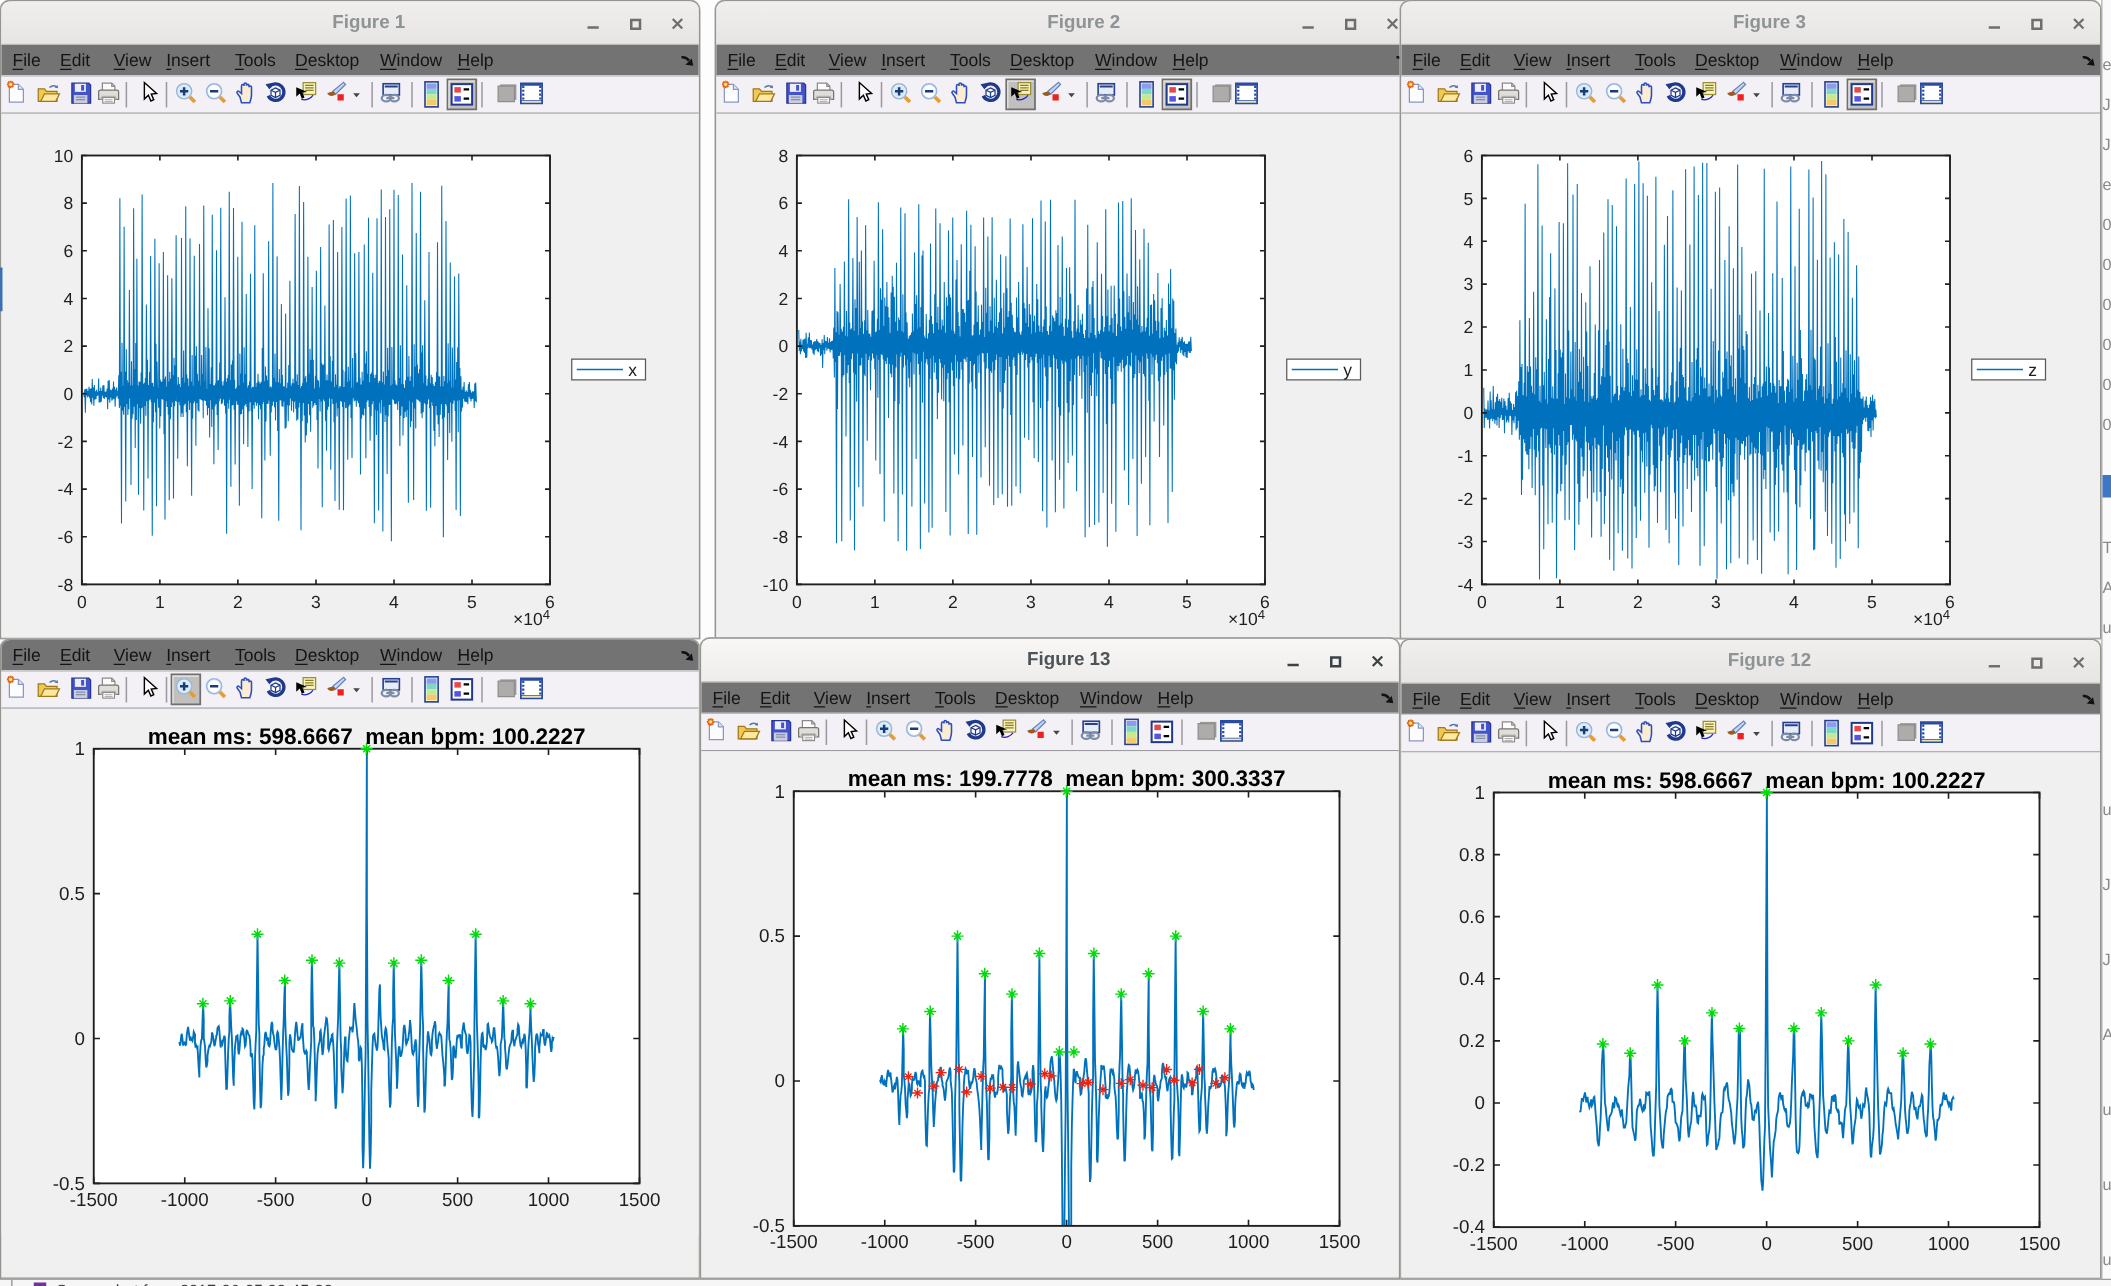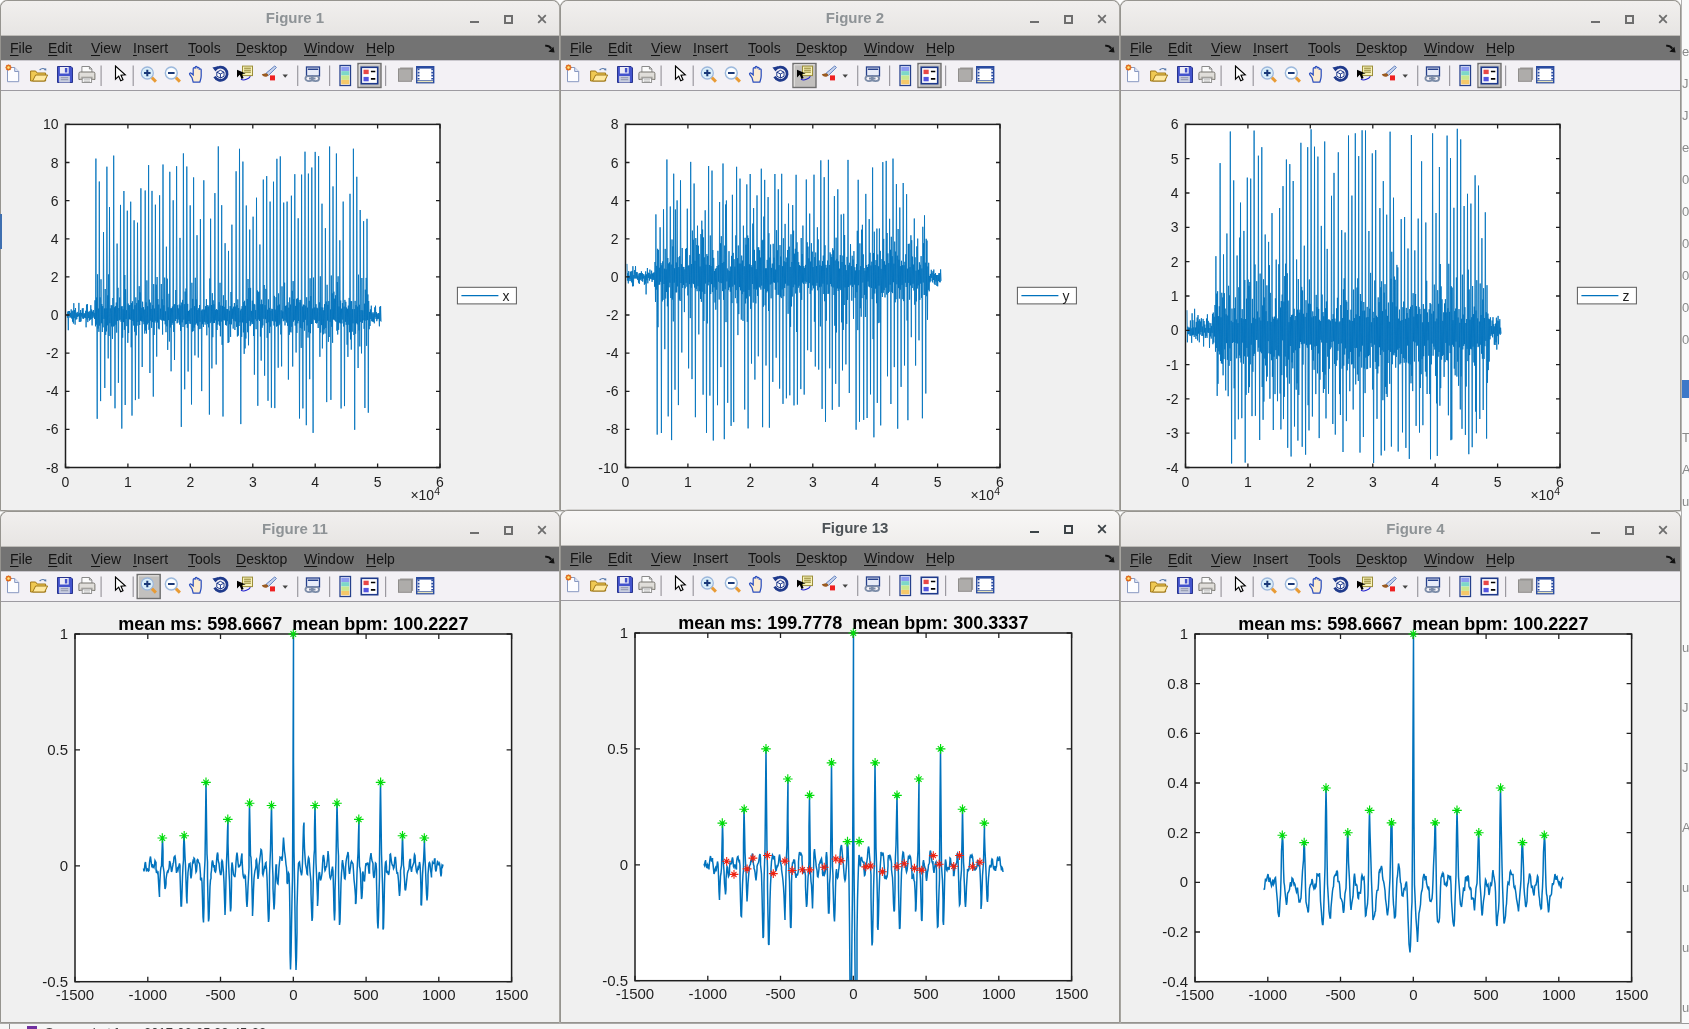--- a/index.html
+++ b/index.html
@@ -201,21 +201,21 @@
         <text x="251.8" y="395.5" text-anchor="middle" font-size="14">3</text>
         <text x="314.2" y="395.5" text-anchor="middle" font-size="14">4</text>
         <text x="376.6" y="395.5" text-anchor="middle" font-size="14">5</text>
         <text x="439.0" y="395.5" text-anchor="middle" font-size="14">6</text>
         <text x="439.0" y="409.0" text-anchor="end" font-size="14">×10<tspan baseline-shift="5" font-size="10.5">4</tspan></text>
         <rect x="456.4" y="196.3" width="59" height="16.6" fill="#ffffff" stroke="#5a5a5a" stroke-width="1"></rect>
         <path d="M460.4 204.6h37" stroke="#0072BD" stroke-width="1.1"></path>
         <text x="501.5" y="209.6" font-size="14">x</text>
       </svg></div>
 </div>
-<div class="win" style="left:560px;top:0px;width:560px;height:511px">
+<div class="win" style="left:572px;top:0px;width:560px;height:511px">
 <div class="tb">
       <span class="tt" style="color:#8e9396">Figure 2</span>
 <span class="wb wbmin" style="border-color:#6e6e6e"></span>
       <span class="wb wbmax" style="border-color:#6e6e6e"></span>
       <svg class="wbx" width="10" height="10" viewBox="0 0 10 10">
         <path d="M1.2 1.2l7.6 7.6M1.2 8.8l7.6-7.6" stroke="#6e6e6e" stroke-width="1.8"></path>
       </svg>
     </div>
 <div class="mb">
       <span style="position:absolute;left:9px"><u>F</u>ile</span>
@@ -365,20 +365,21 @@
         <text x="376.6" y="395.5" text-anchor="middle" font-size="14">5</text>
         <text x="439.0" y="395.5" text-anchor="middle" font-size="14">6</text>
         <text x="439.0" y="409.0" text-anchor="end" font-size="14">×10<tspan baseline-shift="5" font-size="10.5">4</tspan></text>
         <rect x="456.4" y="196.3" width="59" height="16.6" fill="#ffffff" stroke="#5a5a5a" stroke-width="1"></rect>
         <path d="M460.4 204.6h37" stroke="#0072BD" stroke-width="1.1"></path>
         <text x="501.5" y="209.6" font-size="14">y</text>
       </svg></div>
 </div>
 <div class="win" style="left:1120px;top:0px;width:561px;height:511px">
 <div class="tb">
+      <span class="tt" style="color:#8e9396">Figure 3</span>
 <span class="wb wbmin" style="border-color:#6e6e6e"></span>
       <span class="wb wbmax" style="border-color:#6e6e6e"></span>
       <svg class="wbx" width="10" height="10" viewBox="0 0 10 10">
         <path d="M1.2 1.2l7.6 7.6M1.2 8.8l7.6-7.6" stroke="#6e6e6e" stroke-width="1.8"></path>
       </svg>
     </div>
 <div class="mb">
       <span style="position:absolute;left:9px"><u>F</u>ile</span>
       <span style="position:absolute;left:47px"><u>E</u>dit</span>
       <span style="position:absolute;left:90px"><u>V</u>iew</span>
@@ -524,28 +525,20 @@
         <text x="314.2" y="395.5" text-anchor="middle" font-size="14">4</text>
         <text x="376.6" y="395.5" text-anchor="middle" font-size="14">5</text>
         <text x="439.0" y="395.5" text-anchor="middle" font-size="14">6</text>
         <text x="439.0" y="409.0" text-anchor="end" font-size="14">×10<tspan baseline-shift="5" font-size="10.5">4</tspan></text>
         <rect x="456.4" y="196.3" width="59" height="16.6" fill="#ffffff" stroke="#5a5a5a" stroke-width="1"></rect>
         <path d="M460.4 204.6h37" stroke="#0072BD" stroke-width="1.1"></path>
         <text x="501.5" y="209.6" font-size="14">z</text>
       </svg></div>
 </div>
 <div class="win" style="left:0px;top:511px;width:560px;height:512px">
-<div class="tb">
-      <span class="tt" style="color:#8e9396">Figure 11</span>
-<span class="wb wbmin" style="border-color:#6e6e6e"></span>
-      <span class="wb wbmax" style="border-color:#6e6e6e"></span>
-      <svg class="wbx" width="10" height="10" viewBox="0 0 10 10">
-        <path d="M1.2 1.2l7.6 7.6M1.2 8.8l7.6-7.6" stroke="#6e6e6e" stroke-width="1.8"></path>
-      </svg>
-    </div>
 <div class="mb">
       <span style="position:absolute;left:9px"><u>F</u>ile</span>
       <span style="position:absolute;left:47px"><u>E</u>dit</span>
       <span style="position:absolute;left:90px"><u>V</u>iew</span>
       <span style="position:absolute;left:132px"><u>I</u>nsert</span>
       <span style="position:absolute;left:187px"><u>T</u>ools</span>
       <span style="position:absolute;left:235px"><u>D</u>esktop</span>
       <span style="position:absolute;left:303px"><u>W</u>indow</span>
       <span style="position:absolute;left:365px"><u>H</u>elp</span>
       <svg class="marr" width="12" height="12" viewBox="0 0 12 12">
@@ -679,21 +672,21 @@
         <text x="292.3" y="397.7" text-anchor="middle" font-size="15">0</text>
         <text x="365.1" y="397.7" text-anchor="middle" font-size="15">500</text>
         <text x="437.8" y="397.7" text-anchor="middle" font-size="15">1000</text>
         <text x="510.6" y="397.7" text-anchor="middle" font-size="15">1500</text>
         <path d="M287.5 32.0H297.1M292.3 27.2V36.8M289.5 29.2L295.1 34.8M289.5 34.8L295.1 29.2M309.3 203.5H318.9M314.1 198.7V208.3M311.3 200.7L316.9 206.3M311.3 206.3L316.9 200.7M331.2 201.2H340.8M336.0 196.4V206.0M333.2 198.4L338.7 204.0M333.2 204.0L338.7 198.4M353.0 217.4H362.6M357.8 212.6V222.2M355.0 214.7L360.6 220.2M355.0 220.2L360.6 214.7M374.8 180.4H384.4M379.6 175.6V185.2M376.8 177.6L382.4 183.1M376.8 183.1L382.4 177.6M396.7 233.7H406.3M401.5 228.9V238.5M398.7 230.9L404.2 236.4M398.7 236.4L404.2 230.9M418.5 236.0H428.1M423.3 231.2V240.8M420.5 233.2L426.1 238.8M420.5 238.8L426.1 233.2M265.7 203.5H275.3M270.5 198.7V208.3M267.7 200.7L273.3 206.3M267.7 206.3L273.3 200.7M243.8 201.2H253.4M248.6 196.4V206.0M245.9 198.4L251.4 204.0M245.9 204.0L251.4 198.4M222.0 217.4H231.6M226.8 212.6V222.2M224.0 214.7L229.6 220.2M224.0 220.2L229.6 214.7M200.2 180.4H209.8M205.0 175.6V185.2M202.2 177.6L207.8 183.1M202.2 183.1L207.8 177.6M178.3 233.7H188.0M183.2 228.9V238.5M180.4 230.9L185.9 236.4M180.4 236.4L185.9 230.9M156.5 236.0H166.1M161.3 231.2V240.8M158.5 233.2L164.1 238.8M158.5 238.8L164.1 233.2" stroke="#00DC0A" stroke-width="1.15" fill="none"></path>
         <text x="292.3" y="28.0" text-anchor="middle" font-size="18" font-weight="bold" fill="#000">mean ms: 598.6667&nbsp;&nbsp;mean bpm: 100.2227</text>
       </svg></div>
 </div>
 <div class="win" style="left:1120px;top:511px;width:561px;height:512px">
 <div class="tb">
-      <span class="tt" style="color:#8e9396">Figure 4</span>
+      <span class="tt" style="color:#8e9396">Figure 12</span>
 <span class="wb wbmin" style="border-color:#6e6e6e"></span>
       <span class="wb wbmax" style="border-color:#6e6e6e"></span>
       <svg class="wbx" width="10" height="10" viewBox="0 0 10 10">
         <path d="M1.2 1.2l7.6 7.6M1.2 8.8l7.6-7.6" stroke="#6e6e6e" stroke-width="1.8"></path>
       </svg>
     </div>
 <div class="mb">
       <span style="position:absolute;left:9px"><u>F</u>ile</span>
       <span style="position:absolute;left:47px"><u>E</u>dit</span>
       <span style="position:absolute;left:90px"><u>V</u>iew</span>

